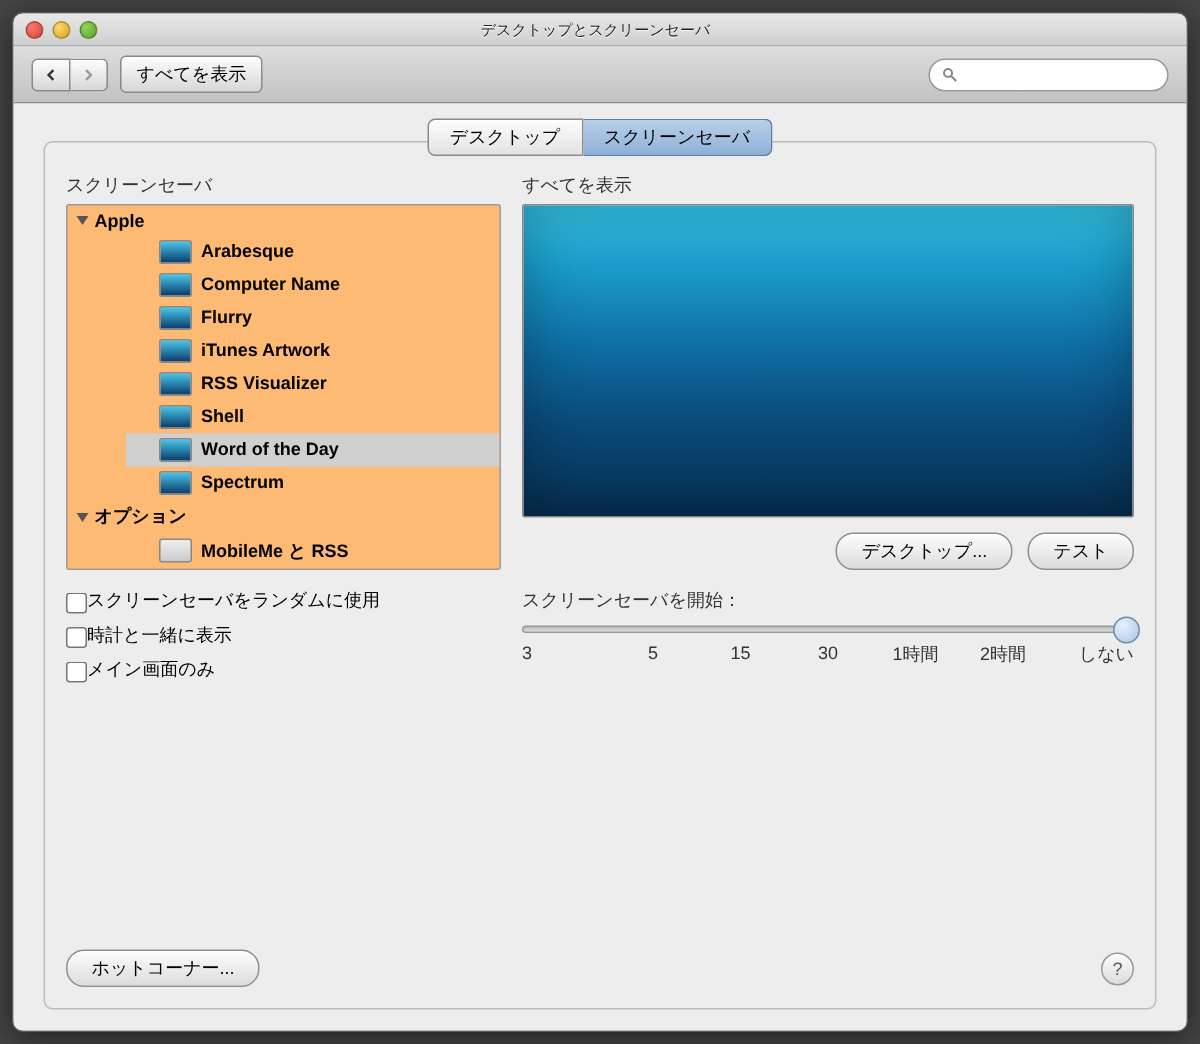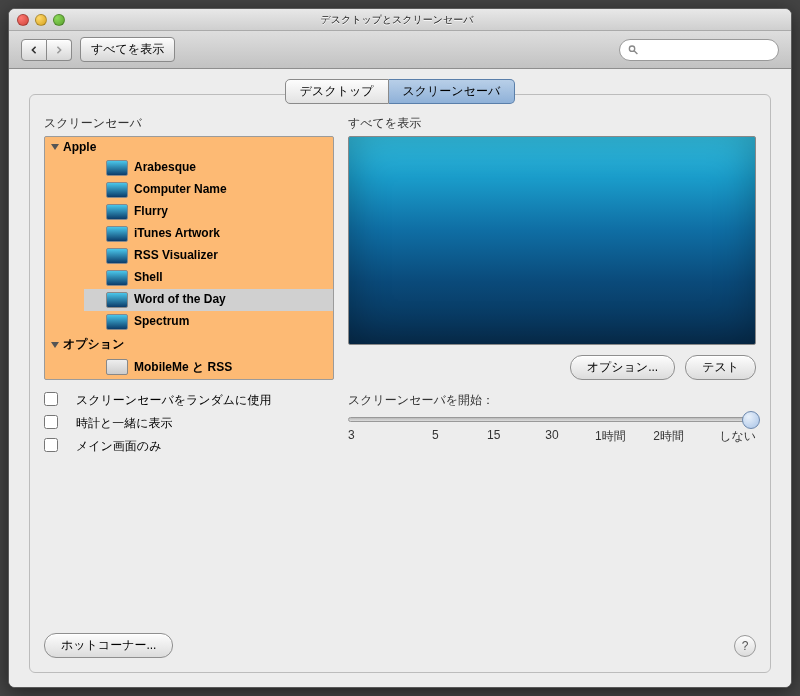--- a/index.html
+++ b/index.html
@@ -39,21 +39,21 @@
 .group-header { display: flex; align-items: center; gap: 4px; padding: 3px 6px; font-size: 12px; }
 .tri { width: 0; height: 0; border-left: 4px solid transparent; border-right: 4px solid transparent; border-top: 6px solid #555; }
 .item { display: flex; align-items: flex-start; gap: 6px; padding: 3px 6px 3px 22px; font-size: 12px; margin-left: 39px; }
 .item.selected { background: #d0d0d0; }
 .thumb { width: 22px; height: 16px; border: 1px solid #888; border-radius: 2px; background: linear-gradient(#4ac6ea,#0b3c6a); }
 .thumb.pic { background: linear-gradient(#eee,#ccc); }
 .preview { flex: 1; height: 290px; border: 1px solid #888; border-radius: 2px; background: linear-gradient(to bottom, #34c4e8 0%, #1a9cca 20%, #0f6ea4 45%, #0a4a7a 70%, #072f52 100%); box-shadow: inset 0 0 40px rgba(0,0,0,.3); }
 .btn-row { display: flex; gap: 10px; justify-content: flex-end; margin-top: 10px; }
 .btn-rounded { background: linear-gradient(#fdfdfd,#dcdcdc); border: 1px solid #8f8f8f; border-radius: 12px; padding: 3px 16px; font-size: 12px; box-shadow: inset 0 1px 0 #fff; }
 .checks { margin-top: 10px; display: flex; flex-direction: column; gap: 6px; }
-.check { display: flex; align-items: flex-start; gap: 18px; font-size: 12px; }
+.check { display: flex; align-items: flex-end; gap: 0; font-size: 12px; }
 .check input { width: 14px; height: 14px; }
 .lower-right { margin-top: 10px; }
 .slider-wrap { position: relative; margin-top: 8px; }
 .slider-track { height: 5px; background: linear-gradient(#bbb,#ddd); border: 1px solid #999; border-radius: 3px; }
 .slider-thumb { position: absolute; top: -6px; right: -4px; width: 18px; height: 18px; background: radial-gradient(circle at 35% 30%, #eaf2fb, #a7c2e6); border: 1px solid #6c88ad; border-radius: 50%; }
 .slider-labels { display: flex; justify-content: space-between; margin-top: 6px; font-size: 11px; color: #333; }
 .slider-labels span { width: 14.2%; text-align: center; }
 .slider-labels span:first-child { text-align: left; }
 .slider-labels span:last-child { text-align: right; }
 .bottom-row { margin-top: auto; display: flex; align-items: center; padding-top: 14px; }
@@ -154,21 +154,21 @@
                 <div class="thumb pic"></div>
                 <span>MobileMe と RSS</span>
               </div>
           </div>
         </div>
 
         <div class="col-right">
           <div class="section-label">すべてを表示</div>
           <div class="preview"></div>
           <div class="btn-row">
-            <div class="btn-rounded">オプション...</div>
+            <div class="btn-rounded">デスクトップ...</div>
             <div class="btn-rounded">テスト</div>
           </div>
         </div>
       </div>
 
       <div class="lower-cols">
         <div class="lower-left">
           <div class="checks">
             <label class="check">
                 <input type="checkbox" style="">

